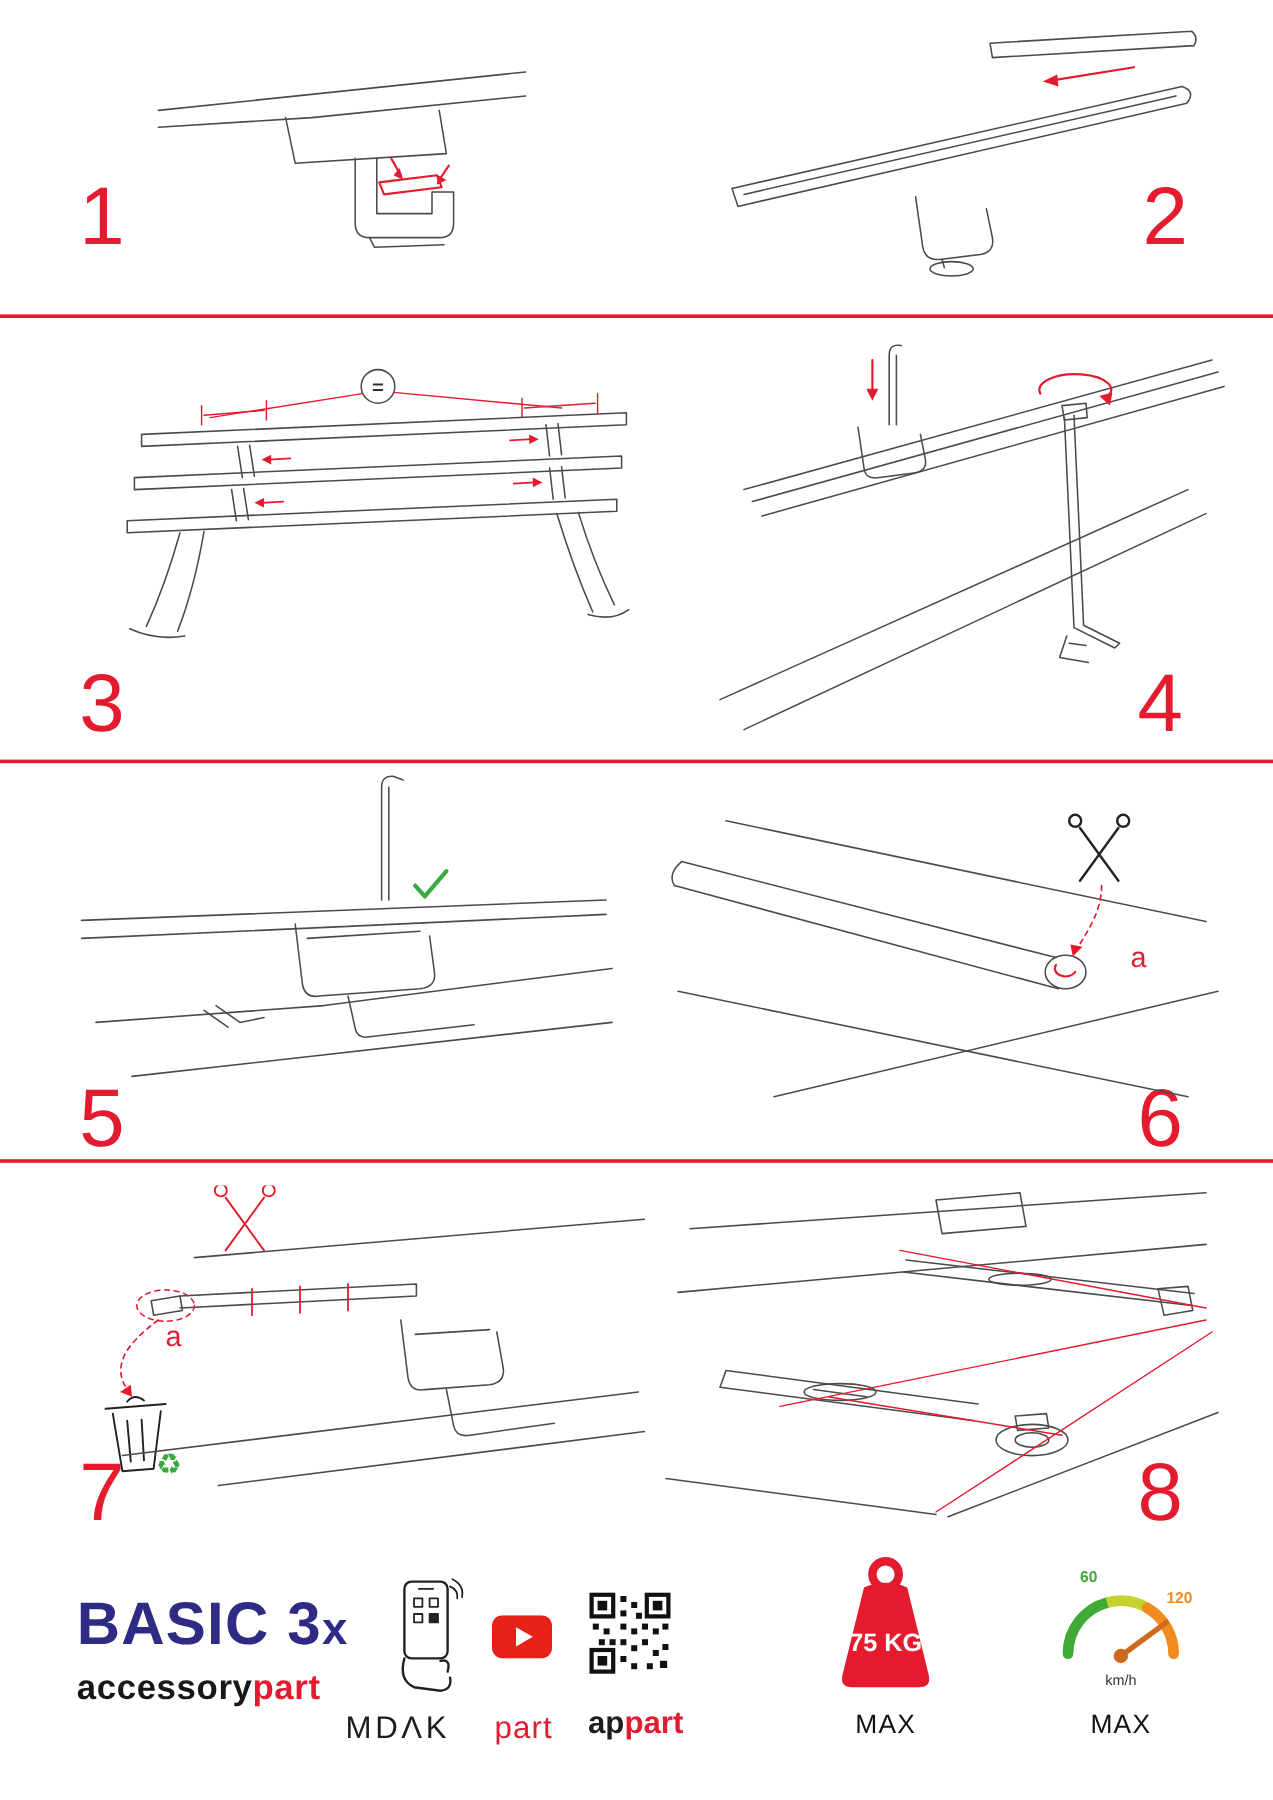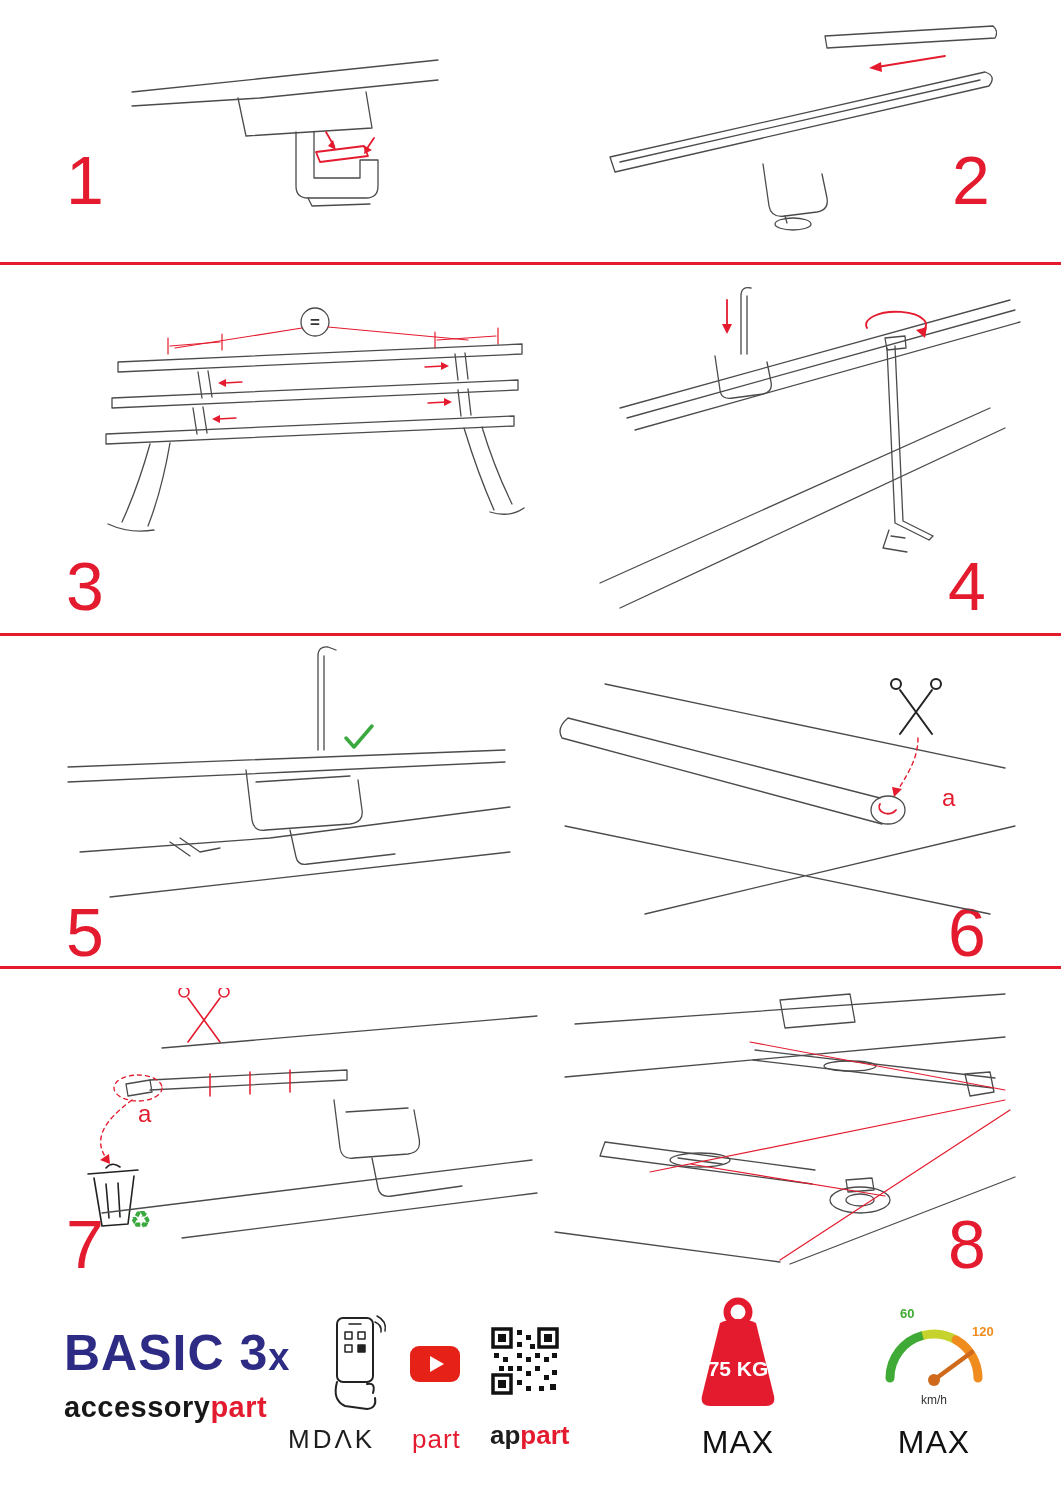--- a/index.html
+++ b/index.html
@@ -23,21 +23,21 @@
   .brand { position:absolute; left:64px; top:1326px; }
   .brand-title { font-size:50px; font-weight:700; color:#2e2b85; letter-spacing:1px; line-height:1.1; }
   .brand-title .x { font-size:38px; }
   .brand-sub { font-size:29px; font-weight:700; color:#171717; margin-top:10px; letter-spacing:0.5px; }
   .brand-sub .red { color:#e41b2e; }
   .partner-label { position:absolute; font-size:26px; color:#1d1d1d; }
   .mdak { left:288px; top:1424px; letter-spacing:3px; font-weight:500; }
   .ipqi { left:412px; top:1424px; color:#e41b2e; font-weight:500; letter-spacing:1px; }
   .apline { left:490px; top:1420px; font-weight:700; }
   .apline .red { color:#e41b2e; }
-  .max-label { position:absolute; width:124px; text-align:center; font-size:32px; color:#111; font-weight:500; letter-spacing:1px; }
+  .max-label { position:absolute; width:124px; text-align:center; font-size:22px; color:#111; font-weight:500; letter-spacing:1px; }
 </style>
 </head>
 <body>
 
 <div class="page">
 
   <div class="step-num" style="left:66px; top:146px;">1</div>
   <svg class="ill" style="left:120px; top:40px;" width="330" height="195" viewBox="0 0 330 195">
     <path class="lineart" d="M12,52 L318,20"></path>
     <path class="lineart" d="M12,66 L140,58 M140,58 L318,40"></path>

